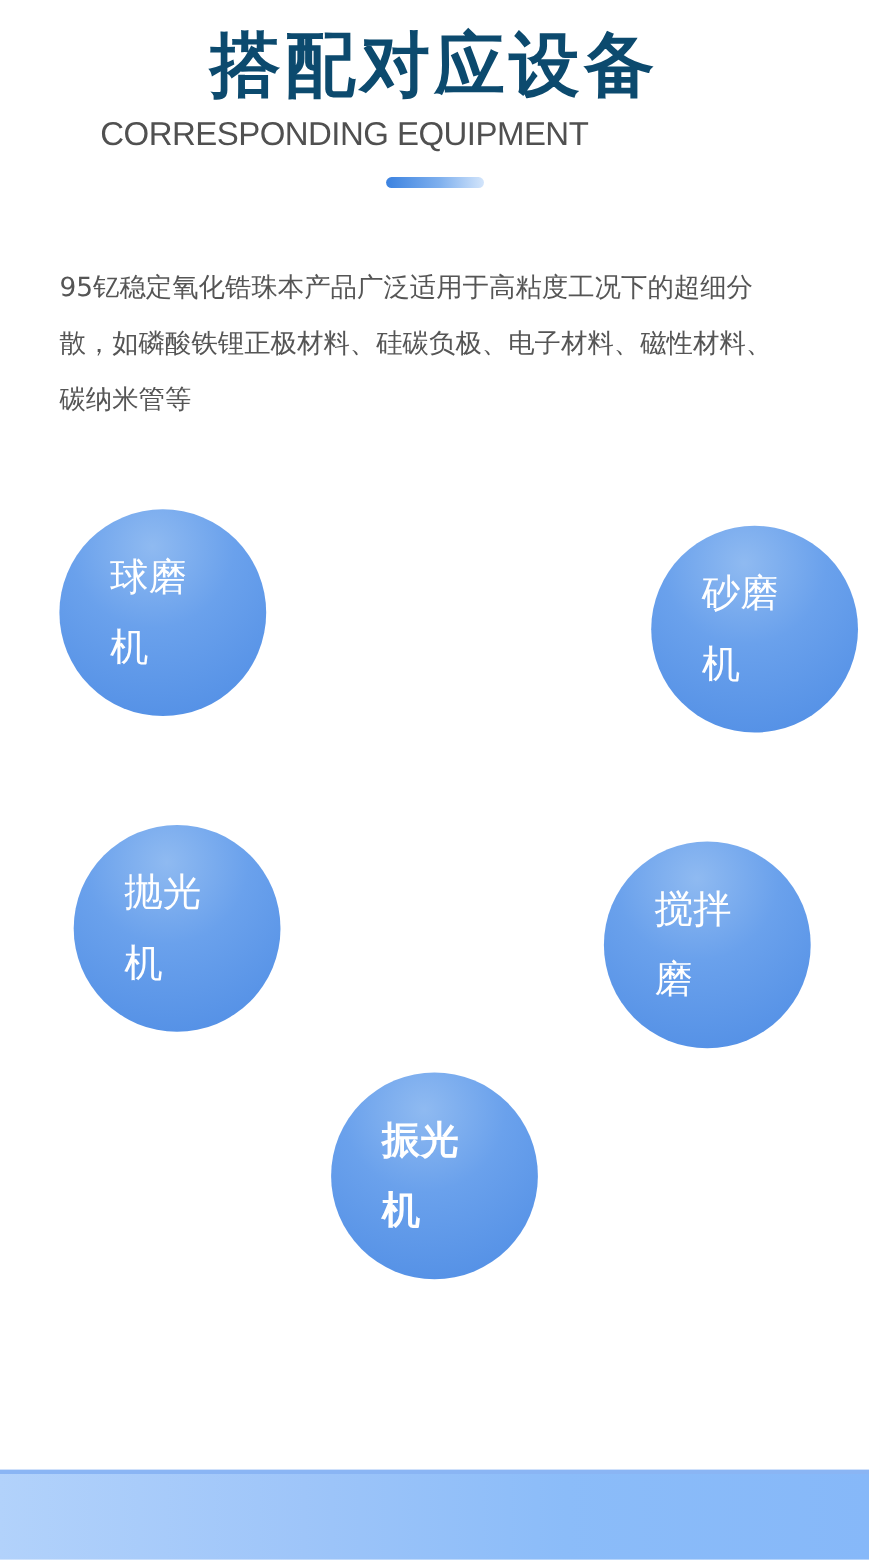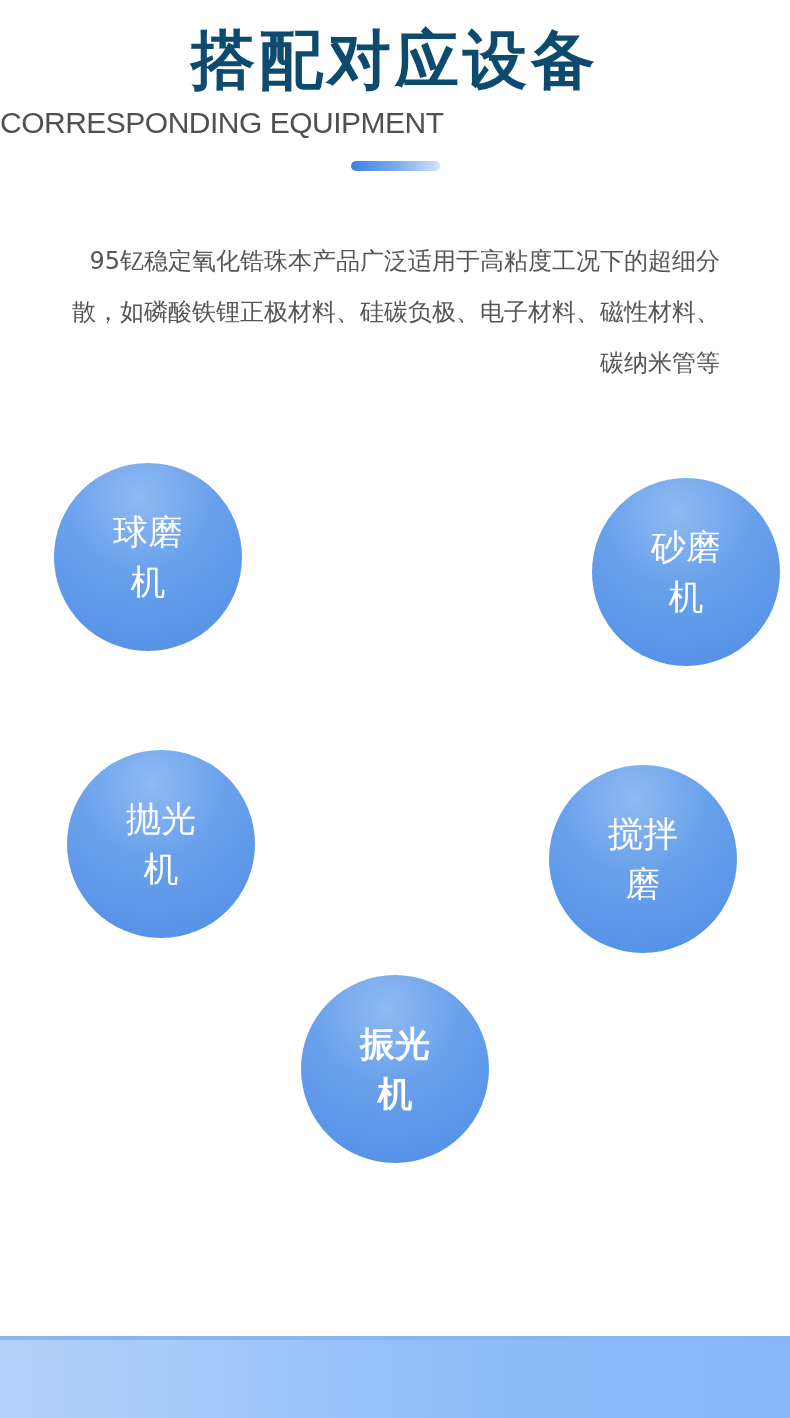--- a/index.html
+++ b/index.html
@@ -7,41 +7,41 @@
     width: 790px; height: 1418px; position: relative; overflow: hidden;
     background: #ffffff;
     font-family: "DejaVu Sans", "Liberation Sans", sans-serif;
   }
   .title {
     position: absolute; top: 22px; left: 0; width: 790px; text-align: center;
     font-size: 64px; font-weight: bold; color: #0c4a6e; letter-spacing: 4px;
     line-height: 76px;
   }
   .subtitle {
-    position: absolute; top: 104px; left: 0; width: 626px; 
+    position: absolute; top: 104px; left: 0; width: 626px; text-align: center;
     font-family: "Liberation Sans", sans-serif;
     font-size: 30px; color: #505050; letter-spacing: -0.5px; line-height: 38px;
   }
   .underline {
     position: absolute; top: 161px; left: 351px; width: 89px; height: 10px;
     border-radius: 5px;
     background: linear-gradient(90deg, #3b82e0 0%, #7fb0ee 55%, #d3e5fb 100%);
   }
   .desc {
-    position: absolute; top: 236px; left: 70px; width: 650px; text-align: right;
+    position: absolute; top: 236px; left: 54px; width: 650px; text-align: left;
     font-size: 24px; color: #555555; line-height: 51px;
   }
   .circle {
     position: absolute; width: 188px; height: 188px; border-radius: 50%;
     background: radial-gradient(circle at 45% 18%, #8fbaf1 0%, #6aa1ec 40%, #4e8ce4 100%);
     display: flex; align-items: center; justify-content: center; cursor: pointer;
   }
   .circle span {
-    display: block; width: 96px; text-align: center; color: #ffffff;
-    font-size: 35px; line-height: 50px; word-break: break-all;
+    display: block; width: 96px; text-align: left; color: #ffffff;
+    font-size: 35px; line-height: 64px; word-break: break-all;
   }
   .bottom-band {
     position: absolute; top: 1336px; left: 0; width: 790px; height: 82px;
     background: linear-gradient(90deg, #b2d2fb 0%, #9ec5f9 35%, #8bbcf9 65%, #86b8f9 100%);
     border-top: 4px solid #8ab5f4;
     box-sizing: border-box;
   }
 </style>
 </head>
 <body>

